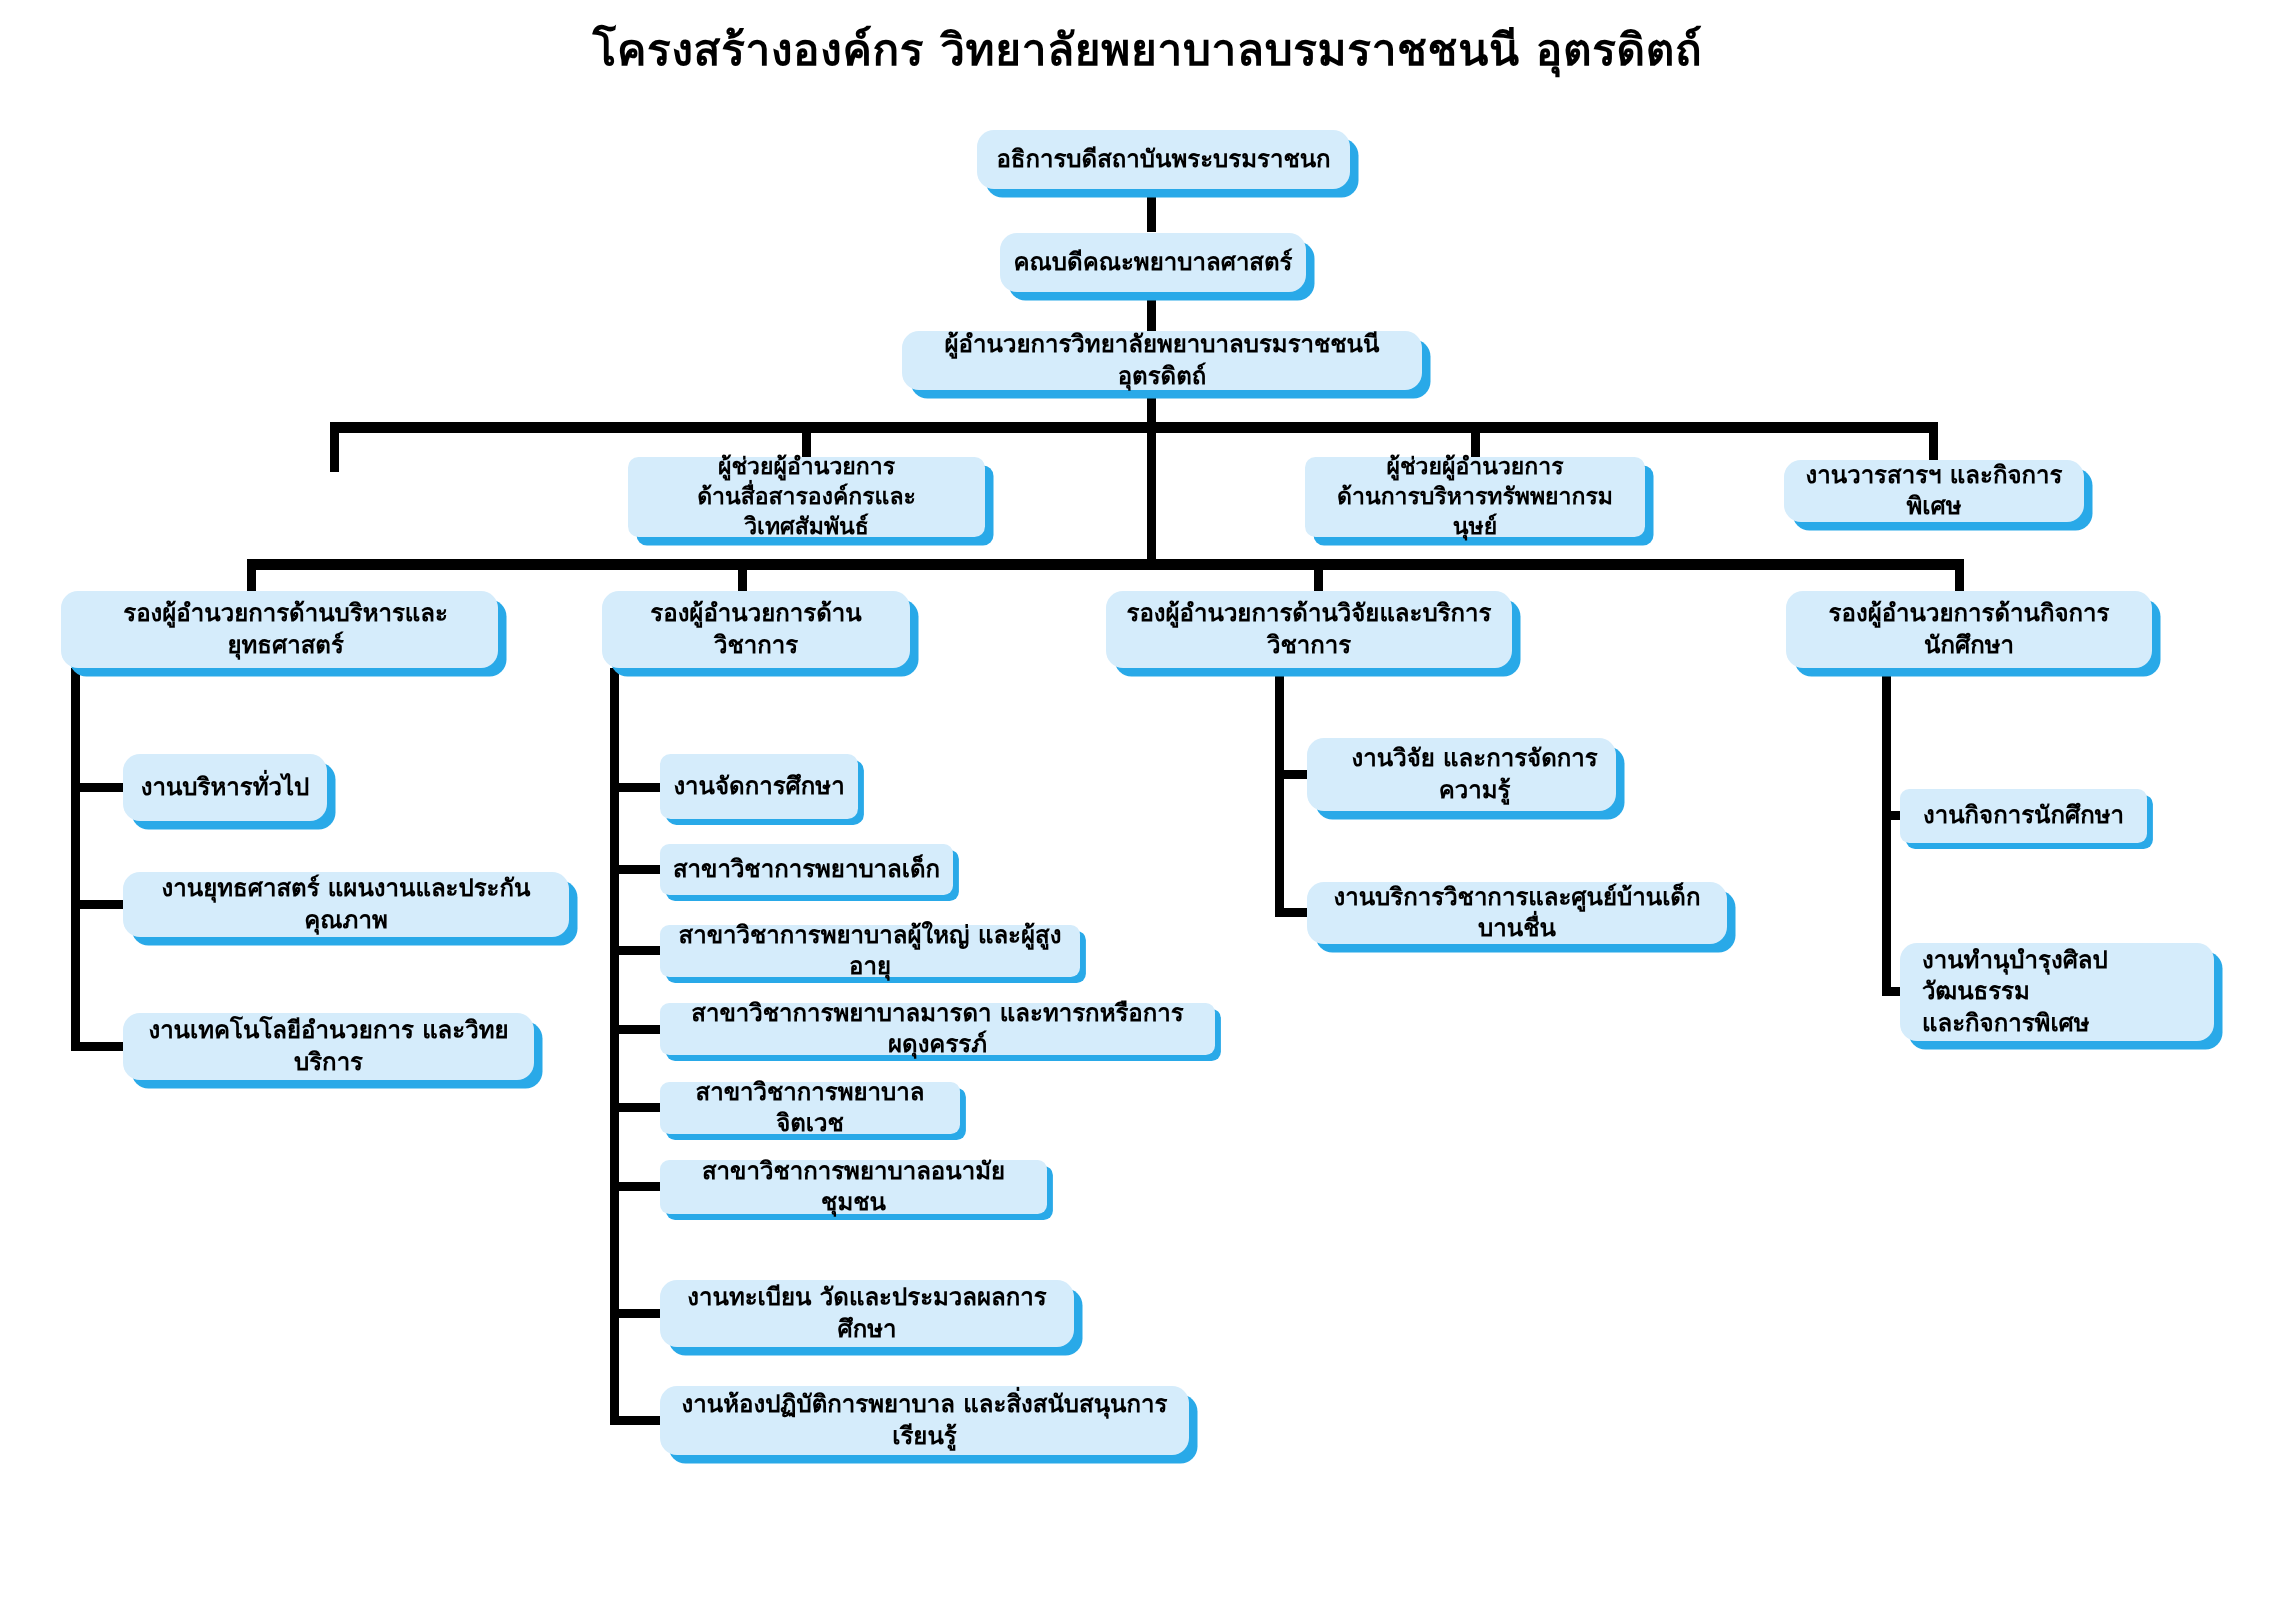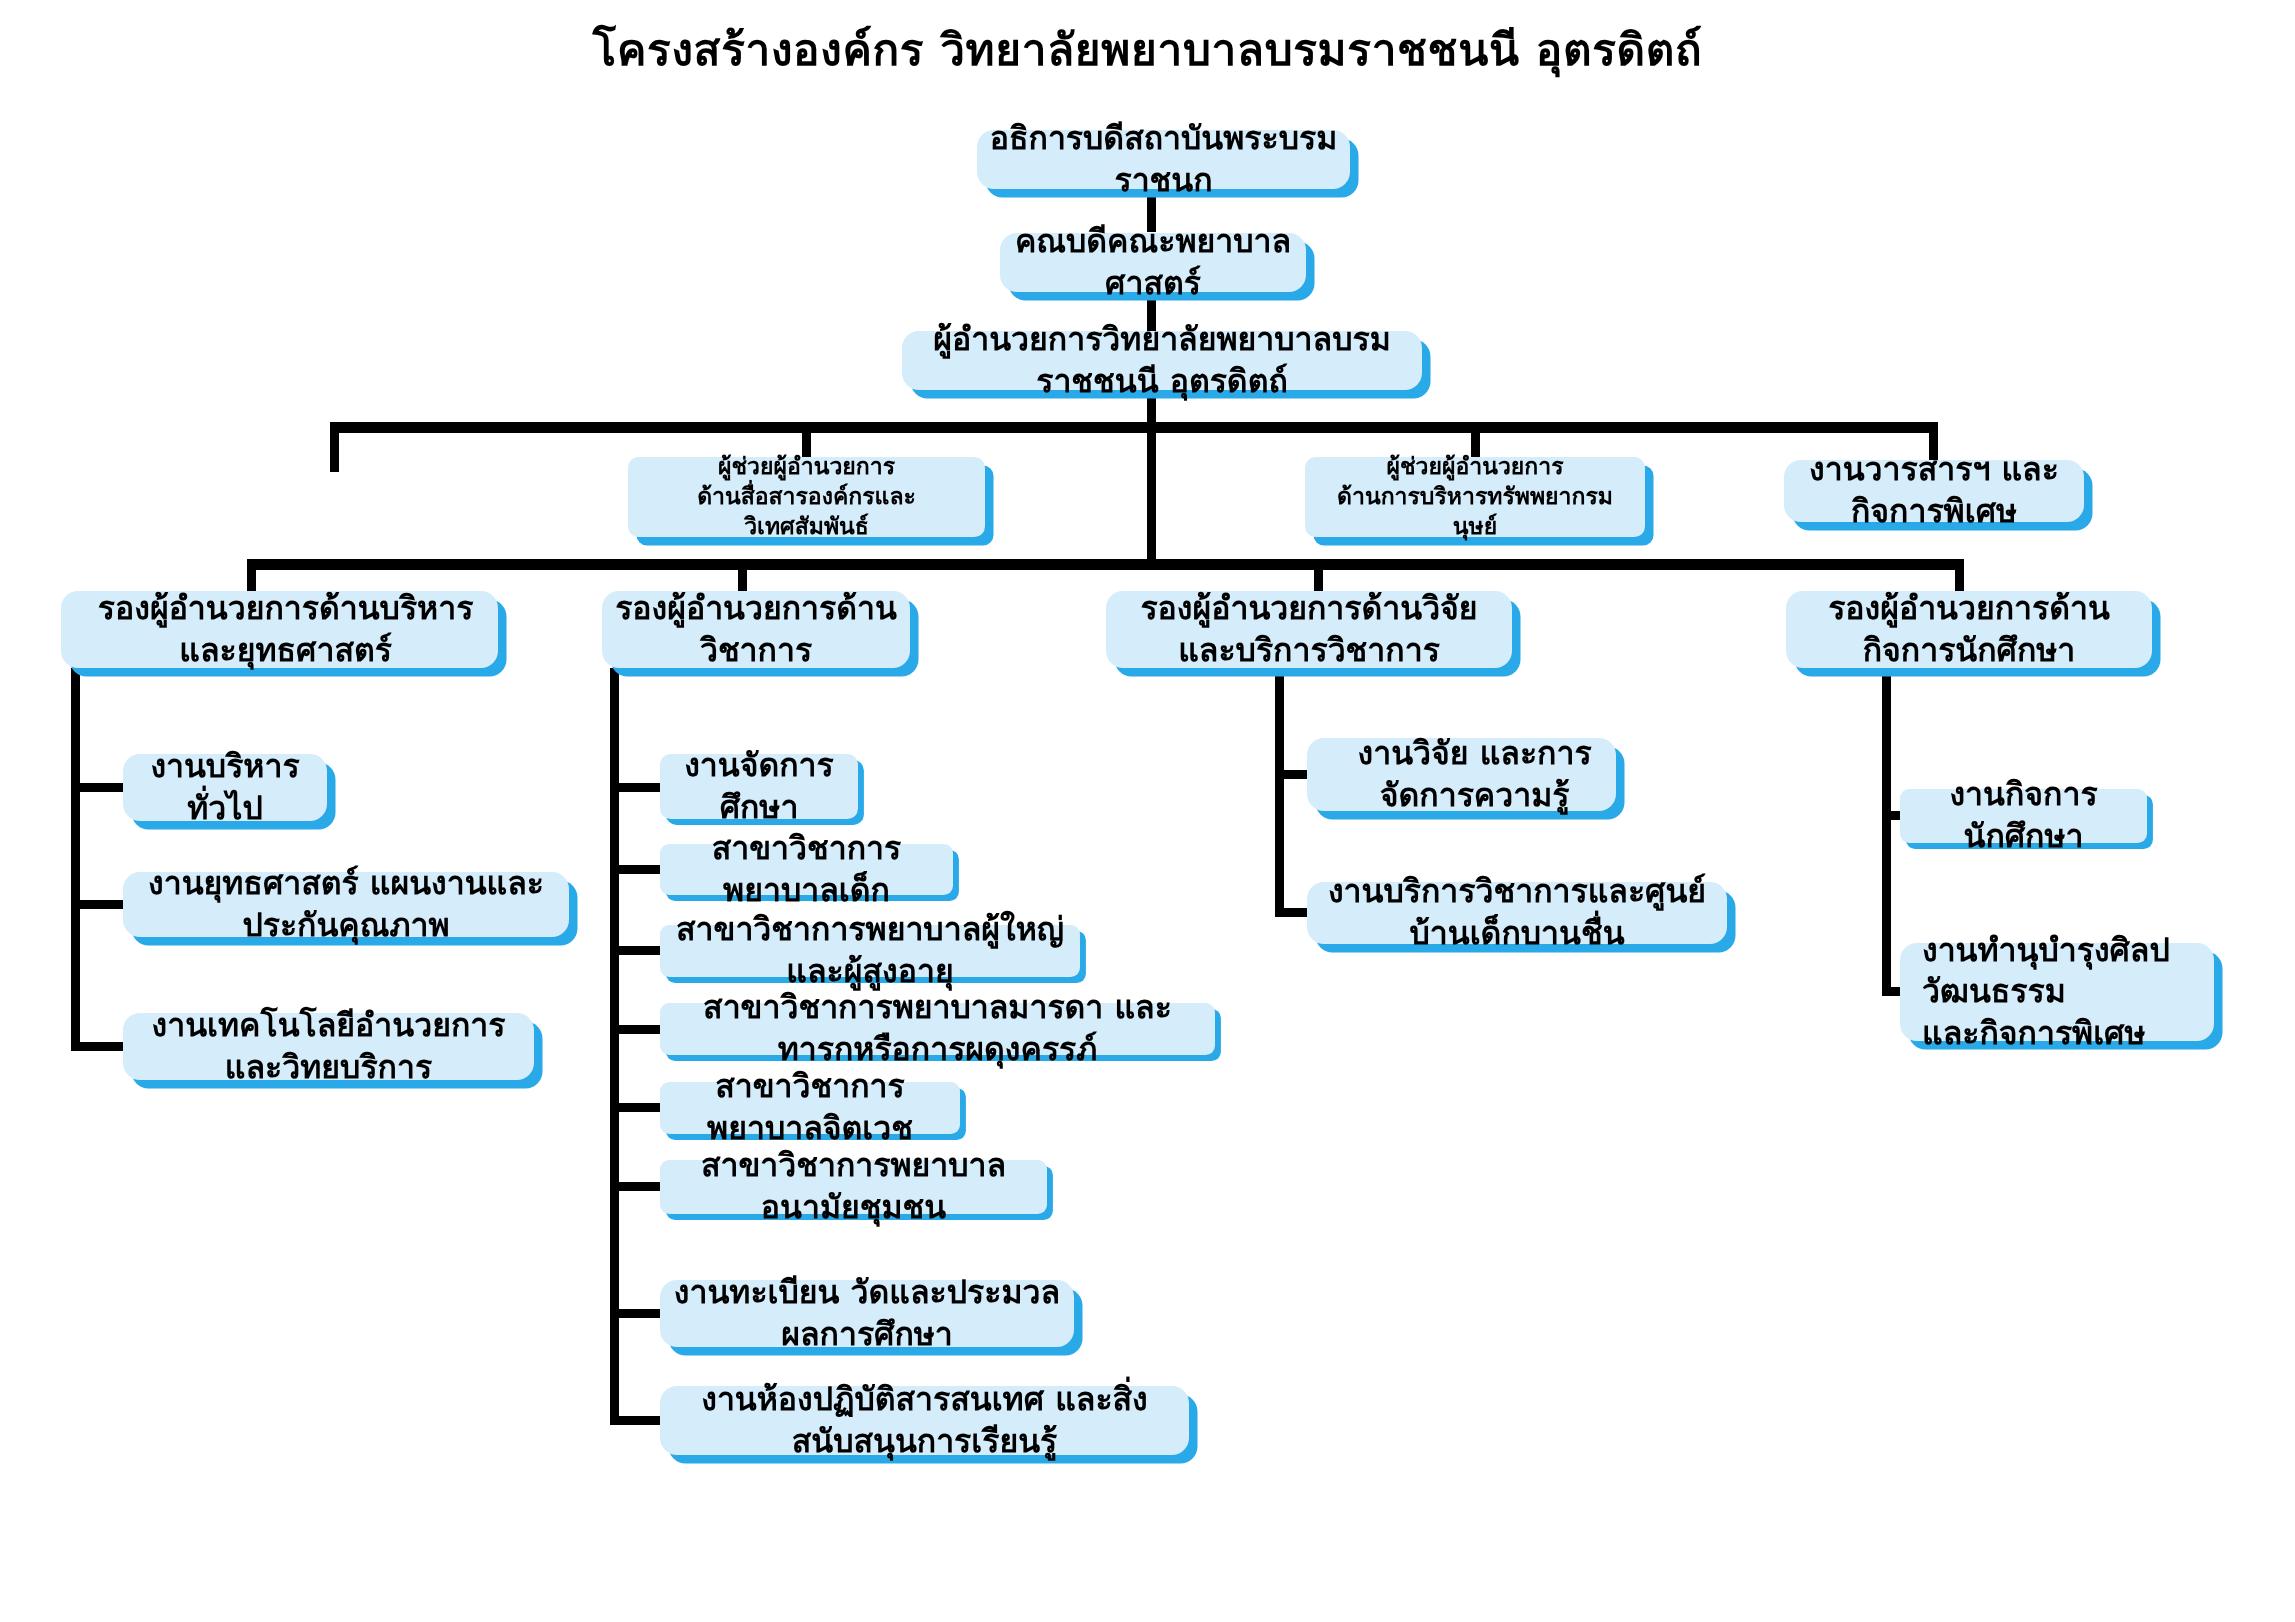--- a/index.html
+++ b/index.html
@@ -27,21 +27,21 @@
     box-shadow:8.5px 8.5px 0 #29a9e8;
     display:flex;
     align-items:center;
     justify-content:center;
     box-sizing:border-box;
     padding:3.9px 11.8px;
   }
   .node span{
     white-space:pre-line;
     text-align:center;
-    font-size:32px;
+    font-size:24px;
     font-weight:bold;
     line-height:1.3;
   }
   .node.left-align{justify-content:flex-start;padding-left:22px;}
   .node.left-align span{text-align:left;}
   .ln{position:absolute;background:#000000;}
 </style>
 </head>
 <body>
 
@@ -164,21 +164,21 @@
 
   <div class="node" style="left:660px;top:1160px;width:387px;height:54px;border-radius:9.2px;box-shadow:5.9px 5.9px 0 #29a9e8;">
     <span>สาขาวิชาการพยาบาลอนามัยชุมชน</span>
   </div>
 
   <div class="node" style="left:660px;top:1280px;width:414px;height:67px;">
     <span>งานทะเบียน วัดและประมวลผลการศึกษา</span>
   </div>
 
   <div class="node" style="left:660px;top:1386px;width:529px;height:69px;">
-    <span>งานห้องปฏิบัติสารสนเทศ และสิ่งสนับสนุนการเรียนรู้</span>
+    <span>งานห้องปฏิบัติการพยาบาล และสิ่งสนับสนุนการเรียนรู้</span>
   </div>
 
   <div class="node" style="left:1307px;top:738px;width:309px;height:73px;padding-left:38px;">
     <span>งานวิจัย และการจัดการความรู้</span>
   </div>
 
   <div class="node" style="left:1307px;top:882px;width:420px;height:62px;">
     <span>งานบริการวิชาการและศูนย์บ้านเด็กบานชื่น</span>
   </div>
 

